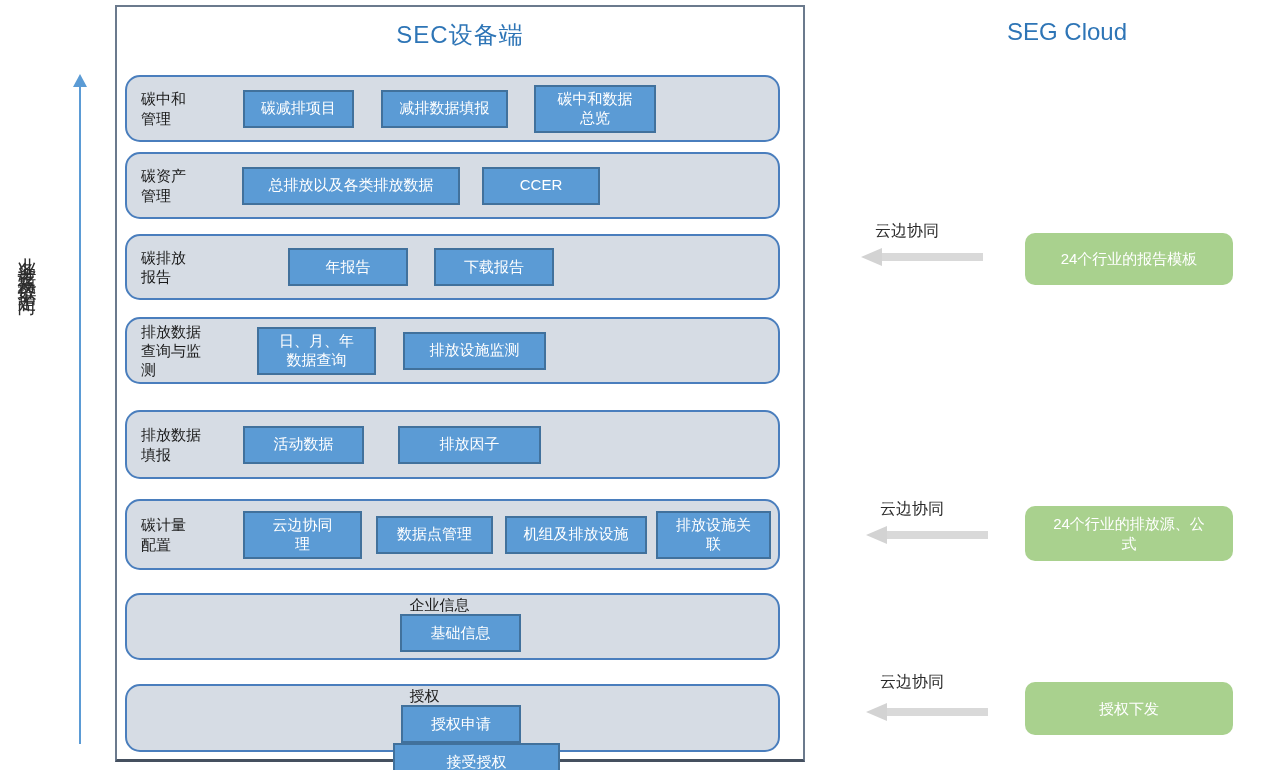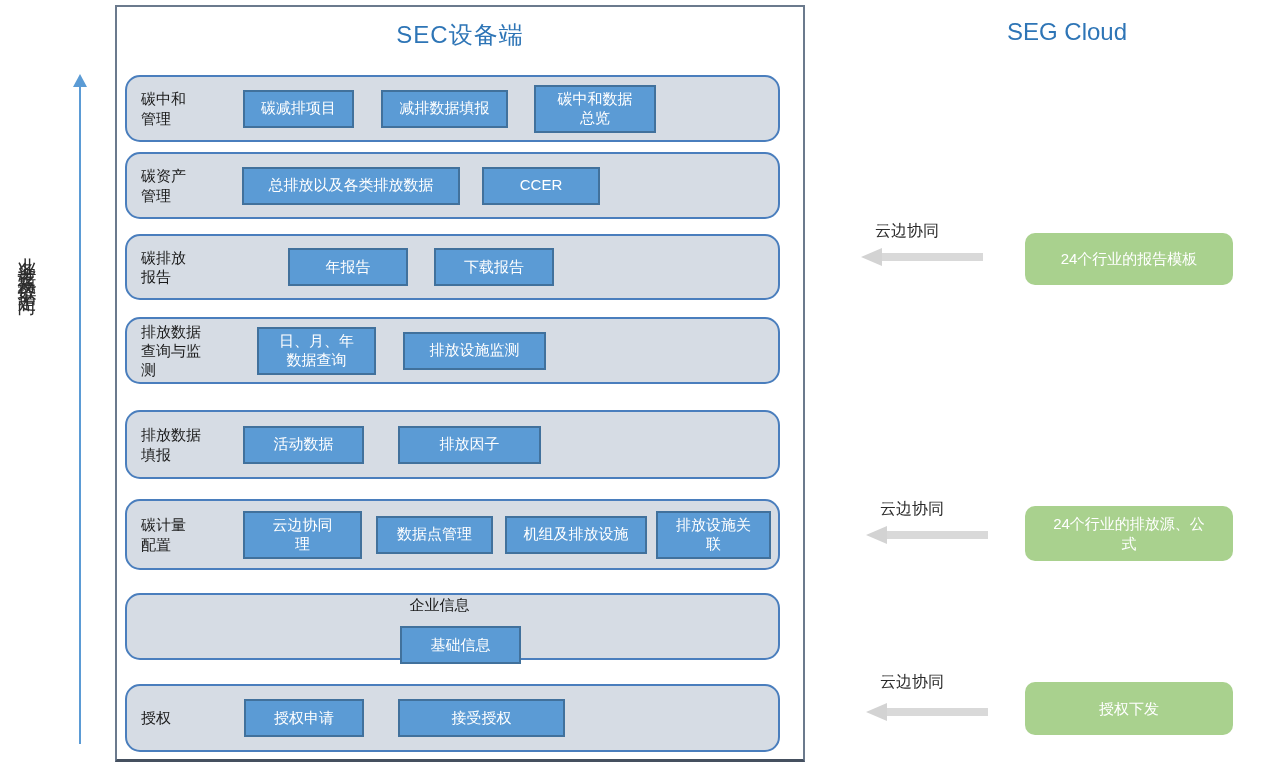--- a/index.html
+++ b/index.html
@@ -142,24 +142,24 @@
       <div class="mod-btn tall" style="width:119px;margin-left:2px;">云边协同
 理</div>
       <div class="mod-btn" style="width:117px;margin-left:14px;">数据点管理</div>
       <div class="mod-btn" style="width:142px;margin-left:12px;">机组及排放设施</div>
       <div class="mod-btn tall" style="width:115px;margin-left:9px;">排放设施关
 联</div>
     </div>
 
     <div class="row" style="top:586px;height:67px;flex-direction:column;">
       <div class="row-label">企业信息</div>
-      <div class="mod-btn" style="width:121px;margin-left:2px;margin-top:12px;">基础信息</div>
+      <div class="mod-btn" style="width:121px;margin-left:2px;">基础信息</div>
     </div>
 
-    <div class="row" style="top:677px;height:68px;">
+    <div class="row" style="top:677px;height:68px;flex-direction:column;">
       <div class="row-label">授权</div>
       <div class="mod-btn" style="width:120px;margin-left:3px;">授权申请</div>
       <div class="mod-btn" style="width:167px;margin-left:34px;">接受授权</div>
     </div>
   </div>
 
   <div class="cloud-title">SEG Cloud</div>
 
   <div class="sync-label" style="left:875px;top:221px;">云边协同</div>
   <div class="sync-arrow" style="left:861px;top:248px;">

